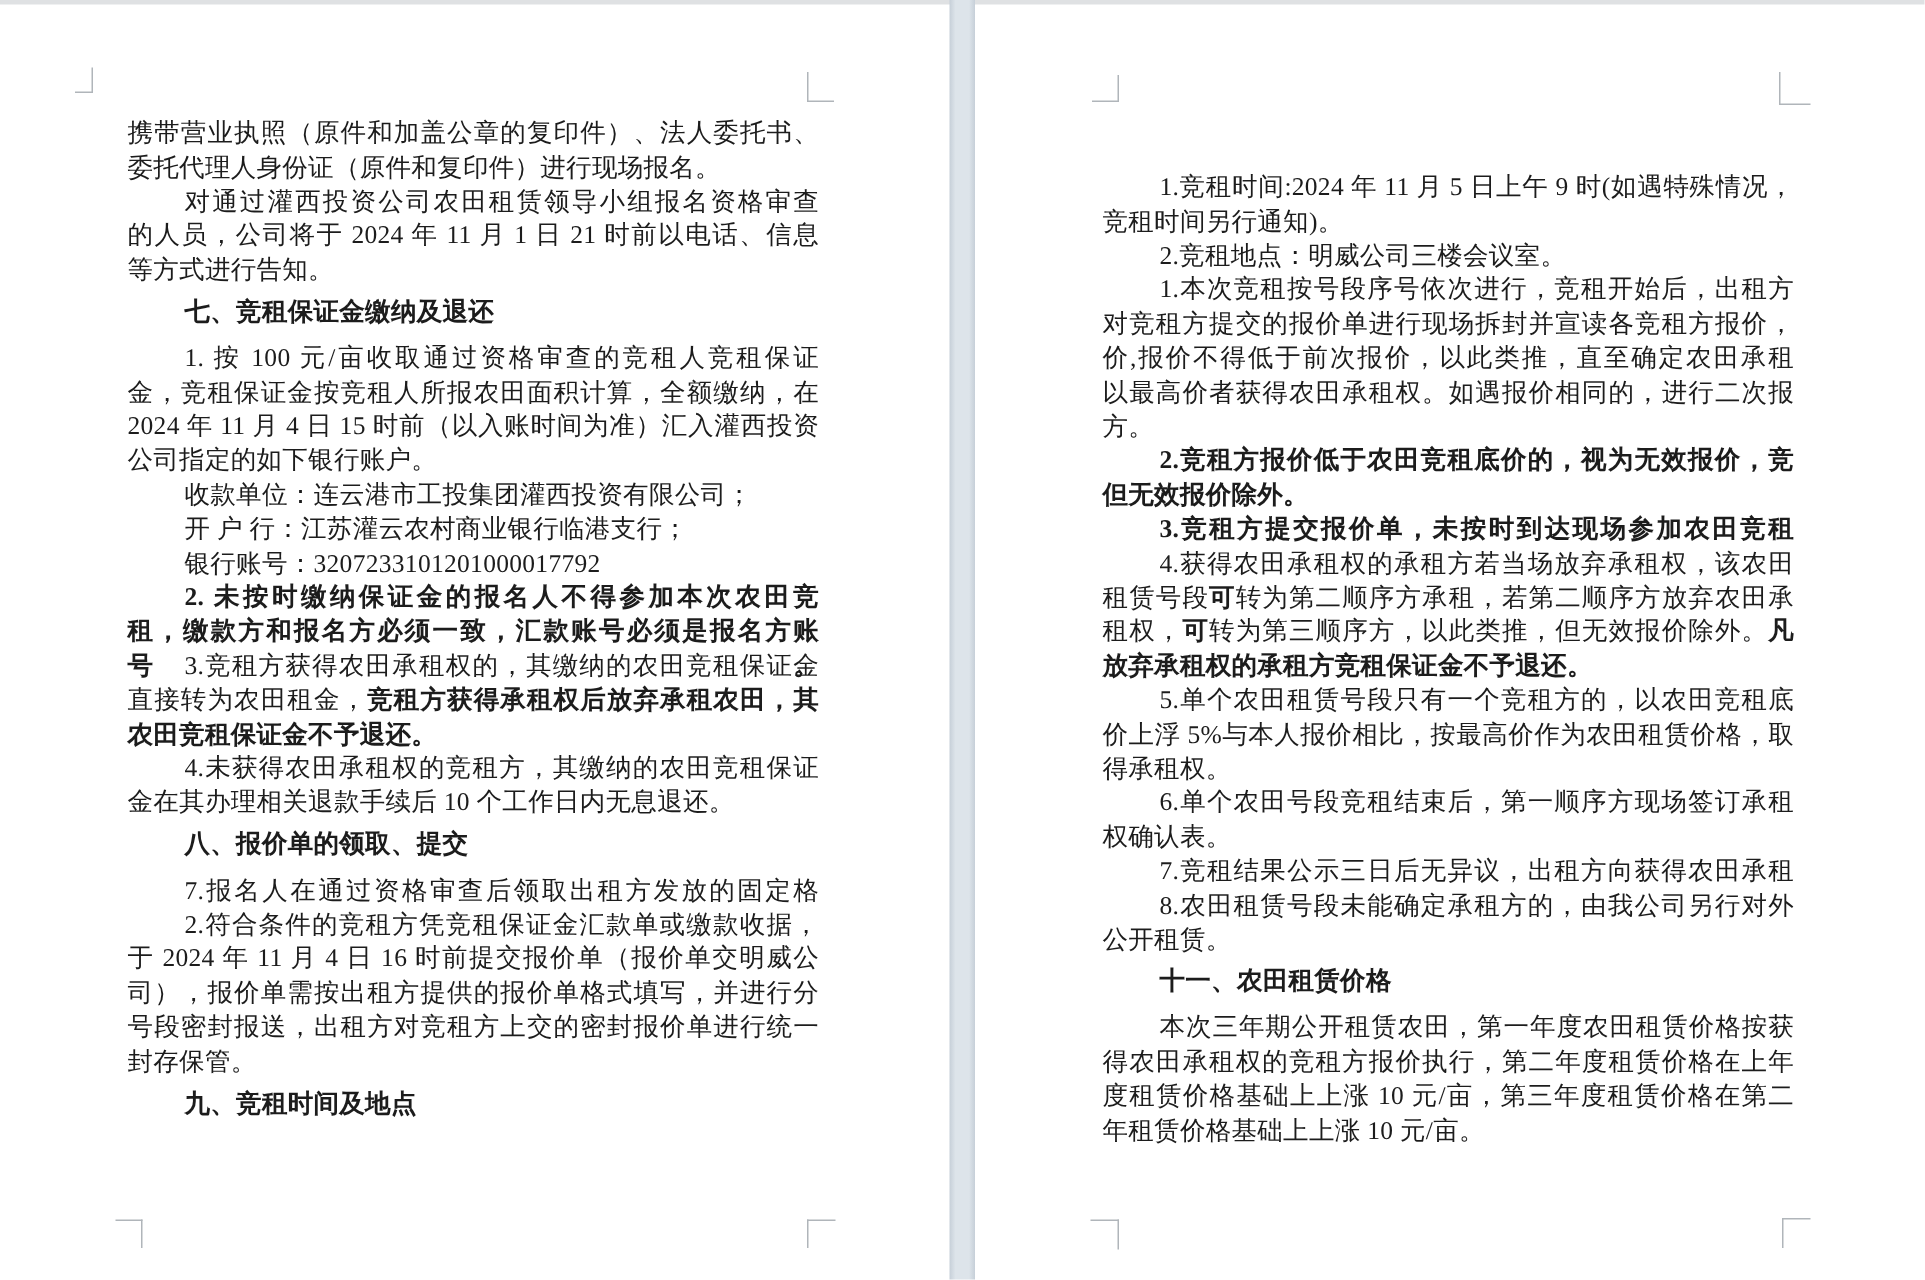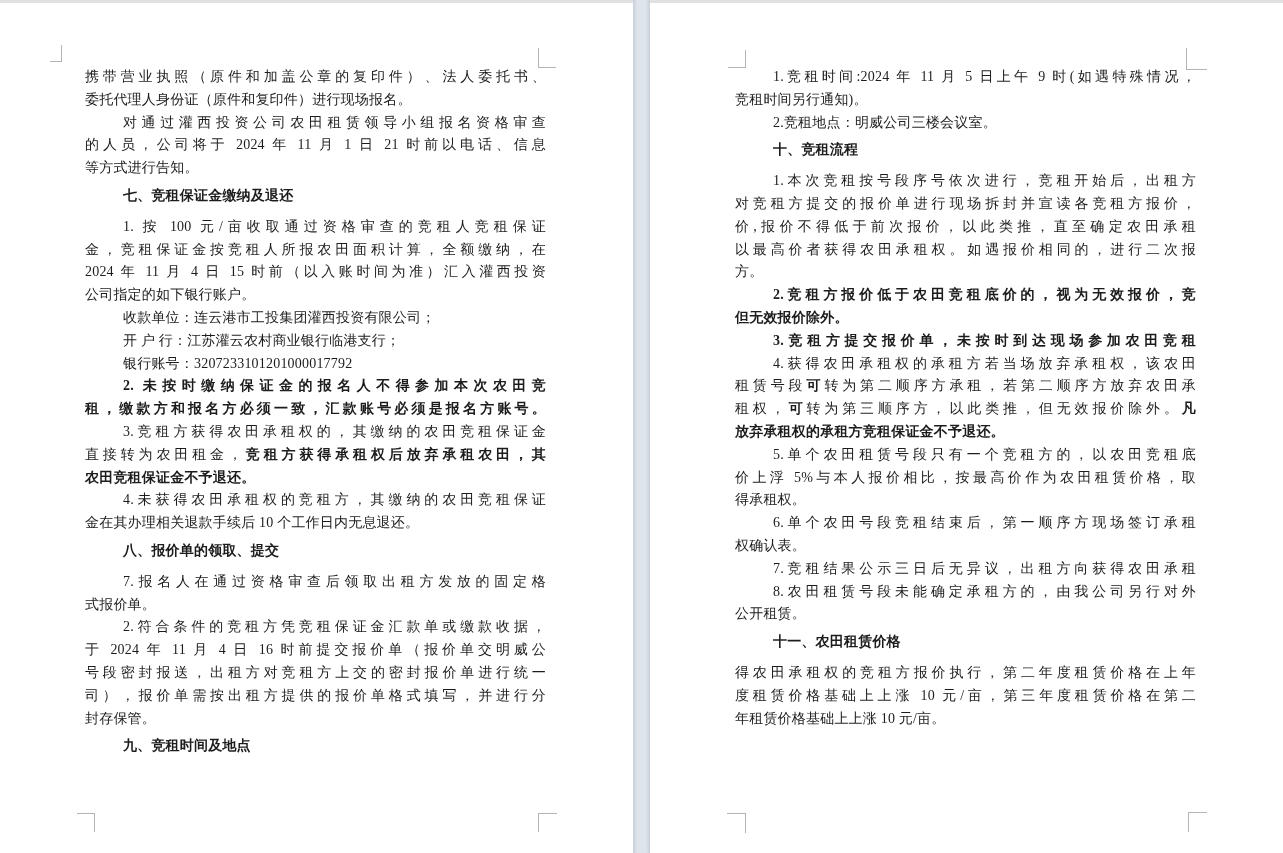--- a/index.html
+++ b/index.html
@@ -31,27 +31,27 @@
   }
   .page-gap {
     position: absolute; top: 0; height: 853px;
     left: 633px; width: 17px;
     background: linear-gradient(90deg,
       var(--divider-edge) 0px, var(--divider) 4px,
       var(--divider) 13px, var(--divider-edge) 17px);
   }
   .page-text {
     position: absolute;
-    top: 66px;
+    top: 78px;
     width: 461px;
-    font-size: 14px;
+    font-size: 17px;
     letter-spacing: 0.2px;
   }
   .page-text.left  { left: 85px; }
-  .page-text.right { left: 735px; }
+  .page-text.right { left: 735px; margin-top: 36px; }
   .line {
     height: 22.8px;
     line-height: 22.8px;
     white-space: nowrap;
     overflow: visible;
   }
   .line.fill {
     white-space: normal;
     text-align: justify;
     text-align-last: justify;
@@ -95,36 +95,34 @@
       <div class="line ind"><span class="">银行账号：3207233101201000017792</span></div>
       <div class="line fill ind"><span class="b ">2. 未按时缴纳保证金的报名人不得参加本次农田竞</span></div>
       <div class="line fill"><span class="b ">租，缴款方和报名方必须一致，汇款账号必须是报名方账号。</span></div>
       <div class="line fill ind"><span class="">3.竞租方获得农田承租权的，其缴纳的农田竞租保证金</span></div>
       <div class="line fill"><span class="">直接转为农田租金，</span><span class="b u">竞租方获得承租权后放弃承租农田，其</span></div>
       <div class="line"><span class="b u">农田竞租保证金不予退还。</span></div>
       <div class="line fill ind"><span class="">4.未获得农田承租权的竞租方，其缴纳的农田竞租保证</span></div>
       <div class="line"><span class="">金在其办理相关退款手续后 10 个工作日内无息退还。</span></div>
       <div class="line h ind"><span class="b ">八、报价单的领取、提交</span></div>
       <div class="line fill ind"><span class="">7.报名人在通过资格审查后领取出租方发放的固定格</span></div>
-      <div class="line"><span class="">式报价单。</span></div>
       <div class="line fill ind"><span class="">2.符合条件的竞租方凭竞租保证金汇款单或缴款收据，</span></div>
       <div class="line fill"><span class="">于 2024 年 11 月 4 日 16 时前提交报价单（报价单交明威公</span></div>
+      <div class="line fill"><span class="">司），报价单需按出租方提供的报价单格式填写，并进行分</span></div>
       <div class="line fill"><span class="">号段密封报送，出租方对竞租方上交的密封报价单进行统一</span></div>
-      <div class="line fill"><span class="">司），报价单需按出租方提供的报价单格式填写，并进行分</span></div>
       <div class="line"><span class="">封存保管。</span></div>
       <div class="line h ind"><span class="b ">九、竞租时间及地点</span></div>
     </div>
 
   <div class="page-gap"></div>
 
   <div class="page-text right">
       <div class="line fill ind"><span class="">1.竞租时间:2024 年 11 月 5 日上午 9 时(如遇特殊情况，</span></div>
       <div class="line"><span class="">竞租时间另行通知)。</span></div>
       <div class="line ind"><span class="">2.竞租地点：明威公司三楼会议室。</span></div>
-      <div class="line h ind"><span class="b ">十、竞租流程</span></div>
       <div class="line fill ind"><span class="">1.本次竞租按号段序号依次进行，竞租开始后，出租方</span></div>
       <div class="line fill"><span class="">对竞租方提交的报价单进行现场拆封并宣读各竞租方报价，</span></div>
       <div class="line fill"><span class="">价,报价不得低于前次报价，以此类推，直至确定农田承租</span></div>
       <div class="line fill"><span class="">以最高价者获得农田承租权。如遇报价相同的，进行二次报</span></div>
       <div class="line"><span class="">方。</span></div>
       <div class="line fill ind"><span class="b ">2.竞租方报价低于农田竞租底价的，视为无效报价，竞</span></div>
       <div class="line"><span class="b ">但无效报价除外。</span></div>
       <div class="line fill ind"><span class="b ">3.竞租方提交报价单，未按时到达现场参加农田竞租</span></div>
       <div class="line fill ind"><span class="">4.获得农田承租权的承租方若当场放弃承租权，该农田</span></div>
       <div class="line fill"><span class="">租赁号段</span><span class="b ">可</span><span class="">转为第二顺序方承租，若第二顺序方放弃农田承</span></div>
@@ -132,20 +130,21 @@
       <div class="line"><span class="b ">放弃承租权的承租方竞租保证金不予退还。</span></div>
       <div class="line fill ind"><span class="">5.单个农田租赁号段只有一个竞租方的，以农田竞租底</span></div>
       <div class="line fill"><span class="">价上浮 5%与本人报价相比，按最高价作为农田租赁价格，取</span></div>
       <div class="line"><span class="">得承租权。</span></div>
       <div class="line fill ind"><span class="">6.单个农田号段竞租结束后，第一顺序方现场签订承租</span></div>
       <div class="line"><span class="">权确认表。</span></div>
       <div class="line fill ind"><span class="">7.竞租结果公示三日后无异议，出租方向获得农田承租</span></div>
       <div class="line fill ind"><span class="">8.农田租赁号段未能确定承租方的，由我公司另行对外</span></div>
       <div class="line"><span class="">公开租赁。</span></div>
       <div class="line h ind"><span class="b ">十一、农田租赁价格</span></div>
+      <div class="line fill ind"><span class="">本次三年期公开租赁农田，第一年度农田租赁价格按获</span></div>
       <div class="line fill"><span class="">得农田承租权的竞租方报价执行，第二年度租赁价格在上年</span></div>
       <div class="line fill"><span class="">度租赁价格基础上上涨 10 元/亩，第三年度租赁价格在第二</span></div>
       <div class="line"><span class="">年租赁价格基础上上涨 10 元/亩。</span></div>
     </div>
 
   <div class="crop cm-tl" style="left:50px;  top:45px;  width:12px; height:17px;"></div>
   <div class="crop cm-tr" style="left:538px; top:48px;  width:18px; height:20px;"></div>
   <div class="crop cm-bl" style="left:77px;  top:813px; width:18px; height:19px;"></div>
   <div class="crop cm-br" style="left:538px; top:813px; width:19px; height:19px;"></div>
 

